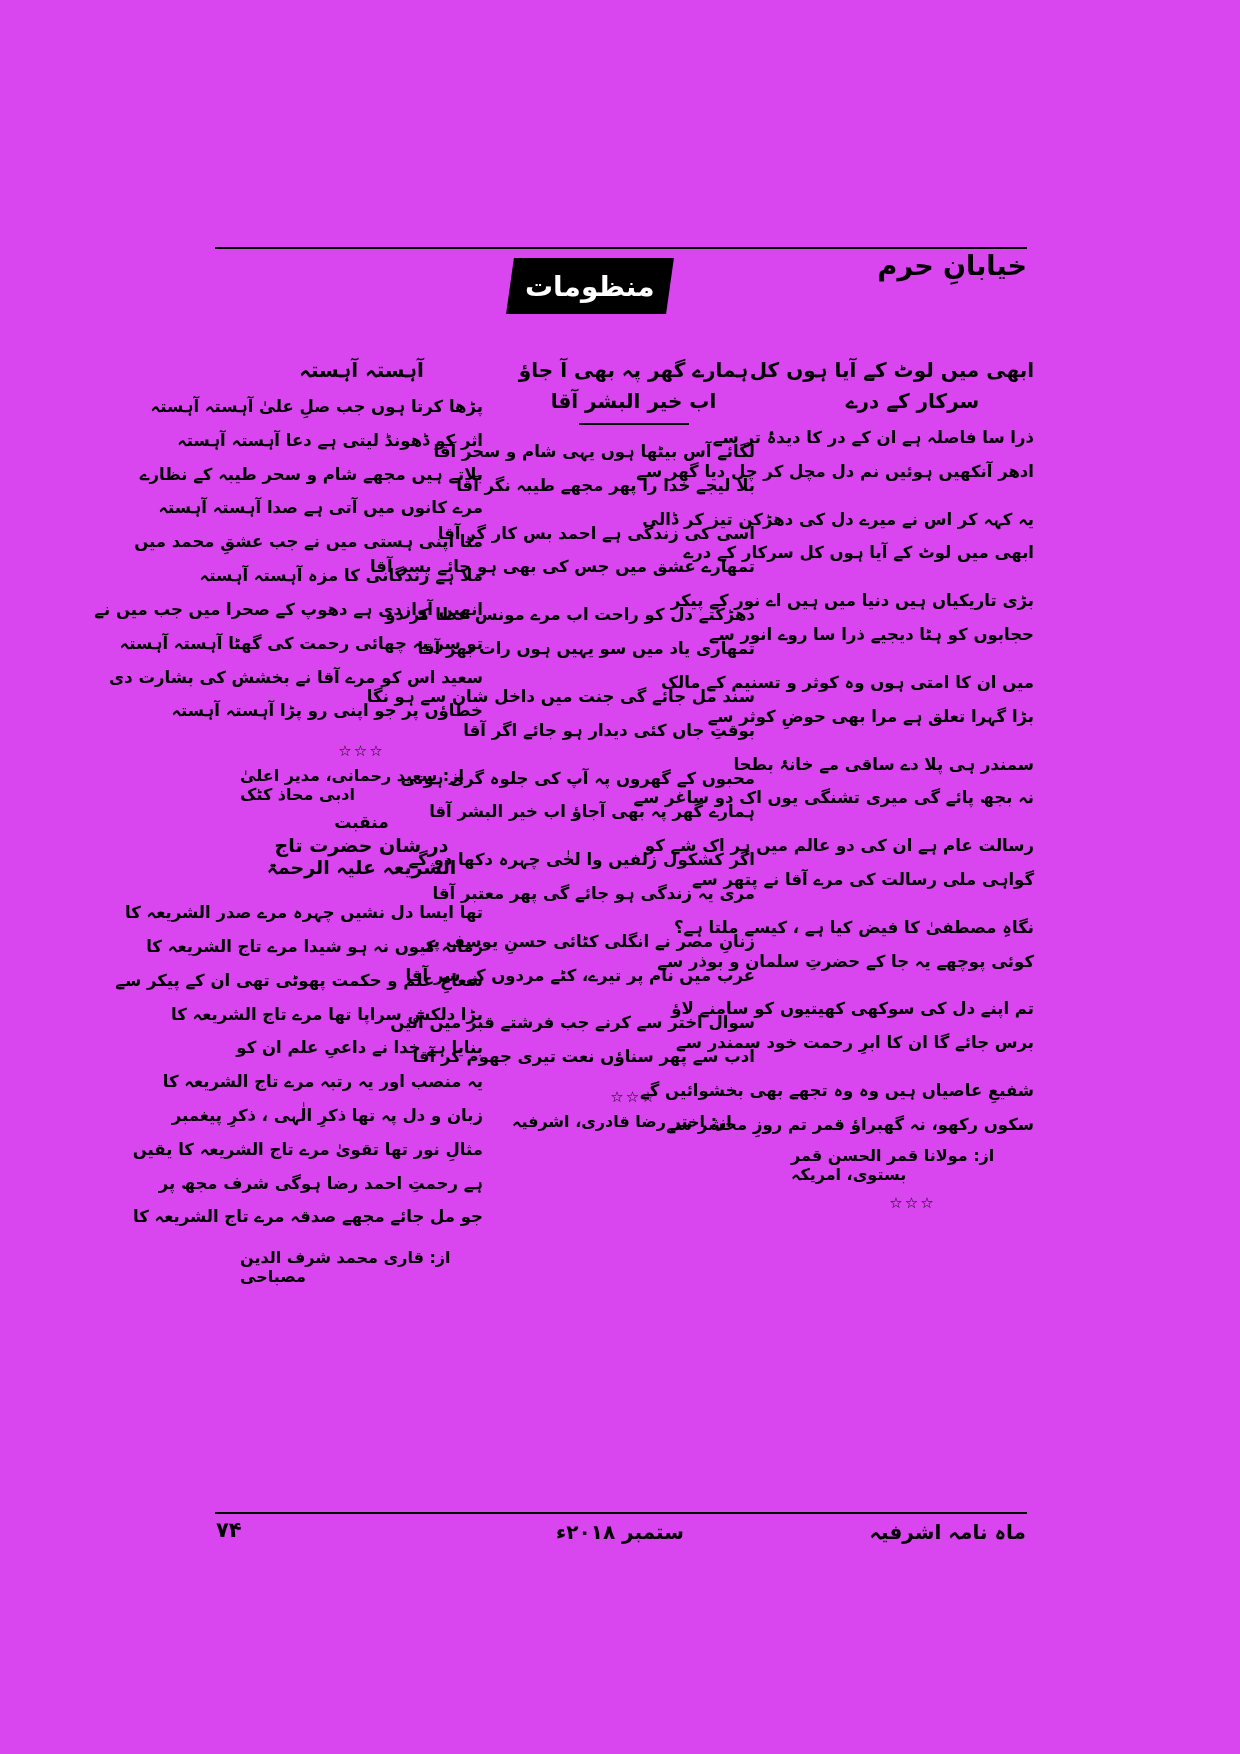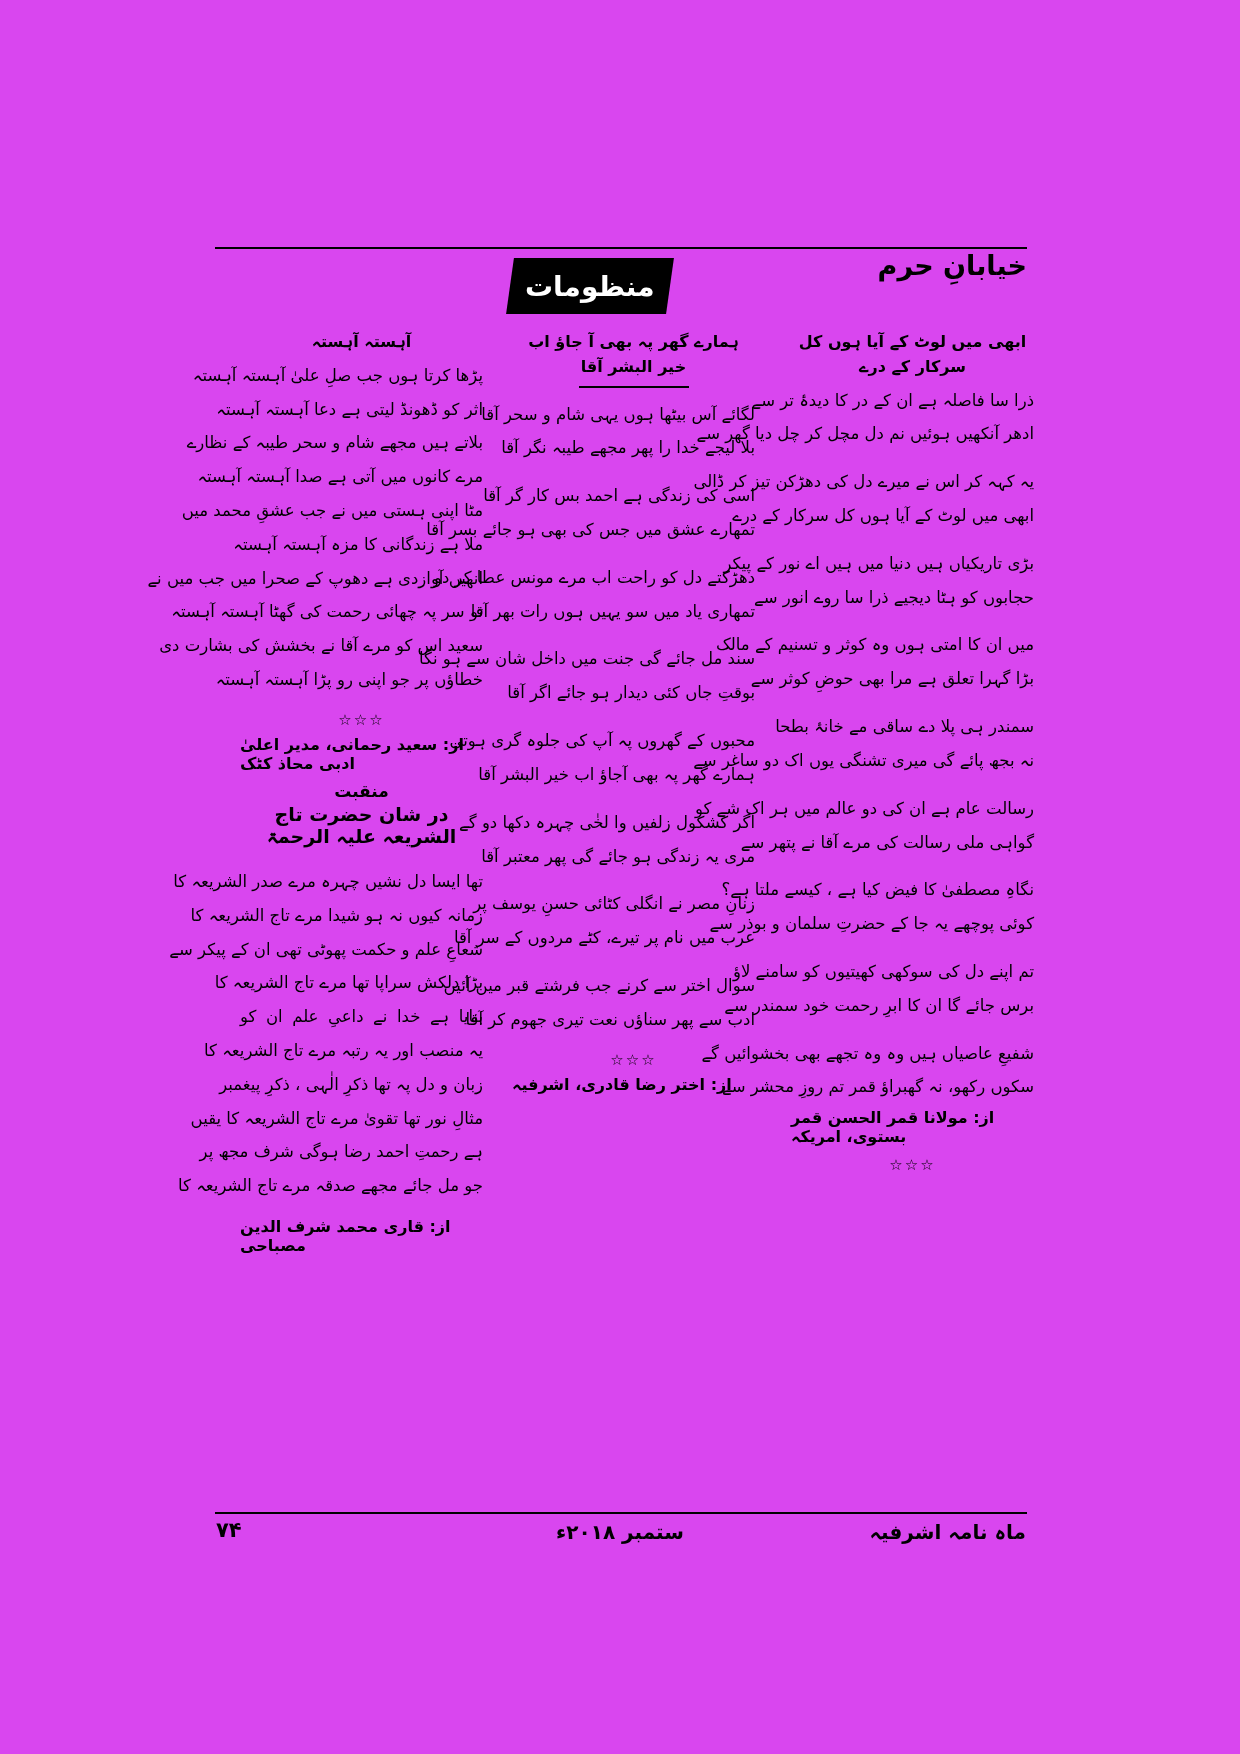--- a/index.html
+++ b/index.html
@@ -65,40 +65,42 @@
     top: 330px;
     width: 243px;
     direction: rtl;
     text-align: right;
   }
   #col-right { right: 206px; }
   #col-mid   { right: 485px; }
   #col-left  { right: 757px; }
 
   .poem-title {
-    font-size: 16px;
+    font-size: 20px;
     font-weight: bold;
     line-height: 1.55;
     margin-bottom: 4px;
     text-align: center;
     direction: rtl;
+    margin-top: 25px;
   }
   .title-rule {
     width: 110px;
     height: 2px;
     background: #000;
     margin: 6px auto 10px auto;
   }
   .verse {
     font-size: 16.5px;
     line-height: 2.05;
     margin: 0 0 14px 0;
     direction: rtl;
     text-align: justify;
     text-align-last: justify;
+    font-weight: bold;
   }
   .verse.tight { margin-bottom: 0; }
   .line { display: block; white-space: nowrap; }
   .stars {
     text-align: center;
     font-size: 15px;
     letter-spacing: 2px;
     margin: 10px 0 6px 0;
   }
   .byline {

